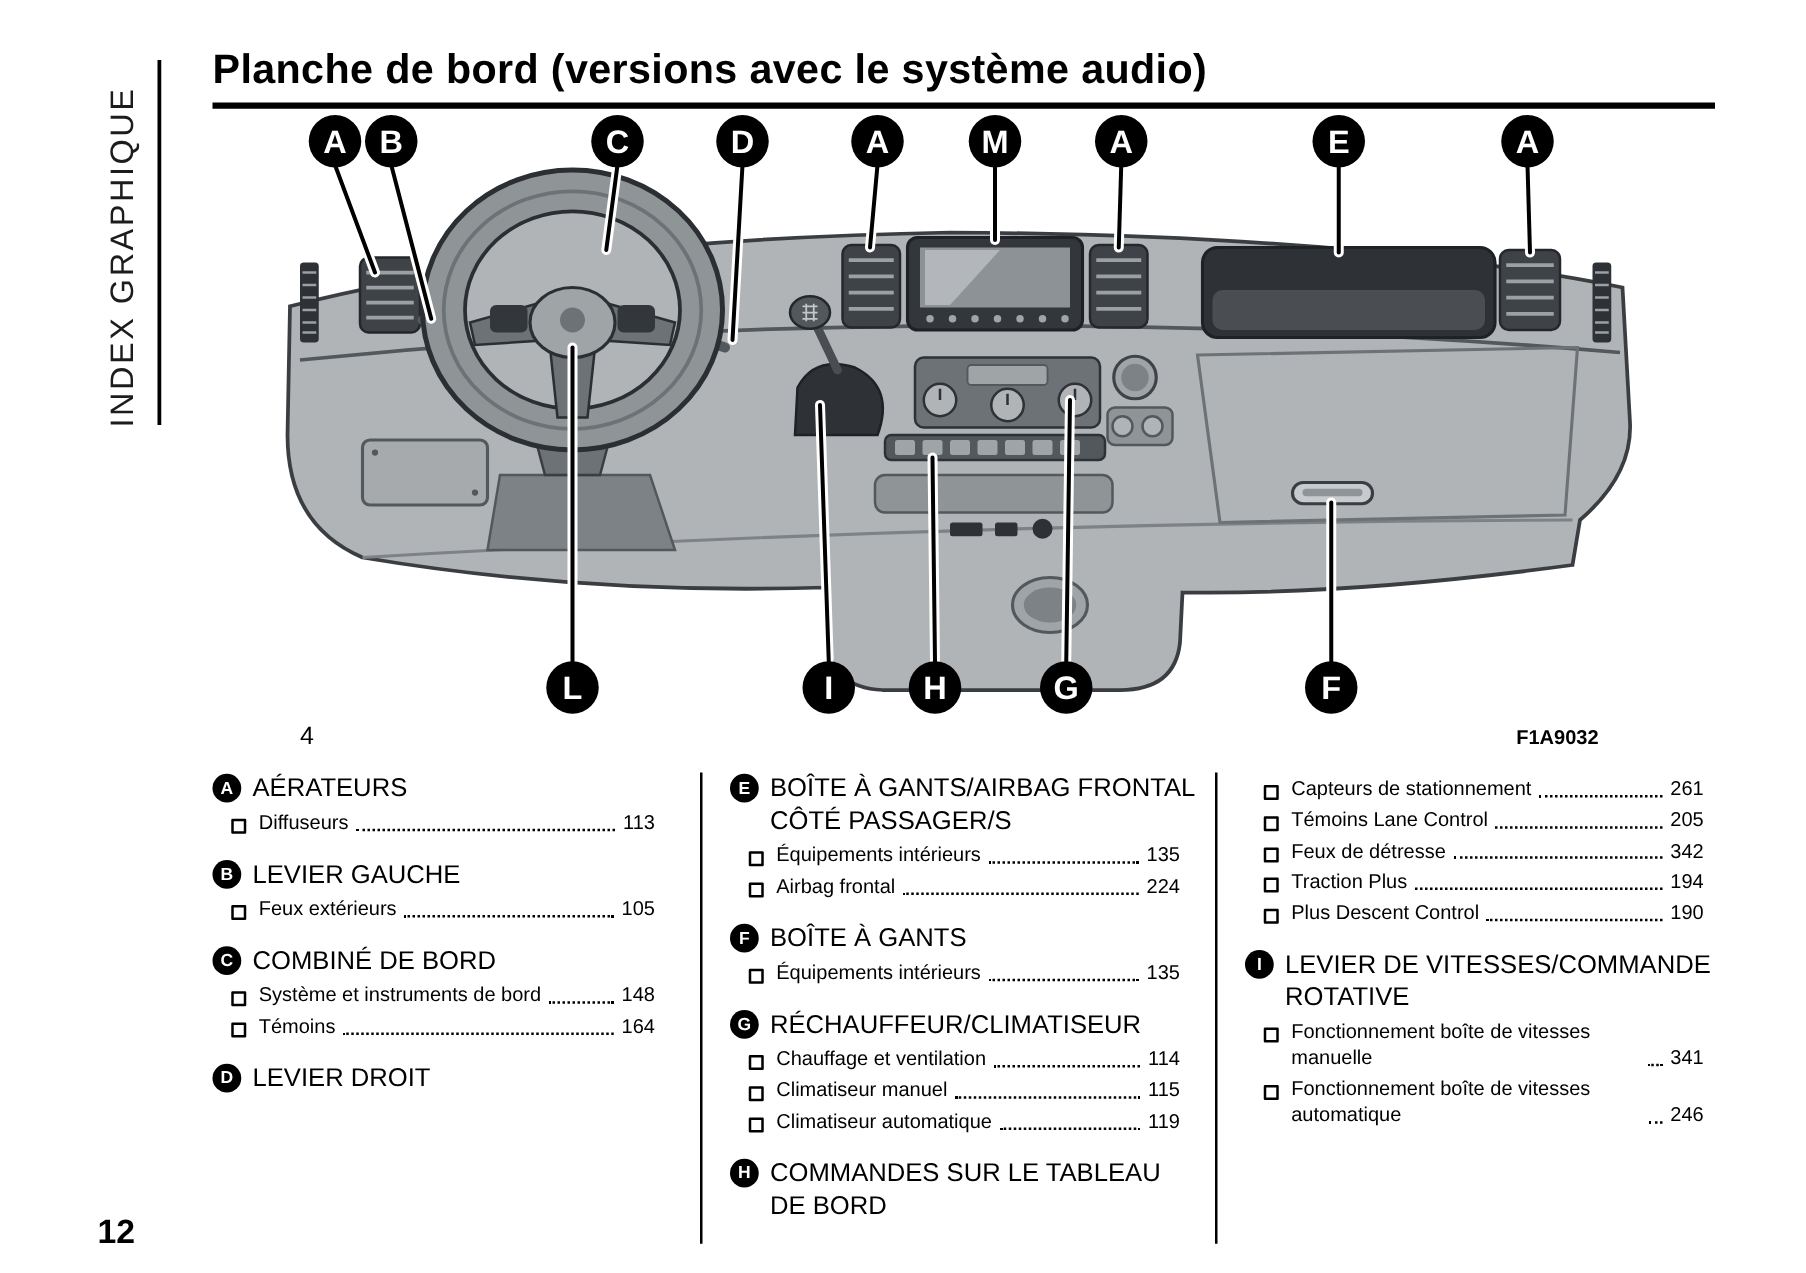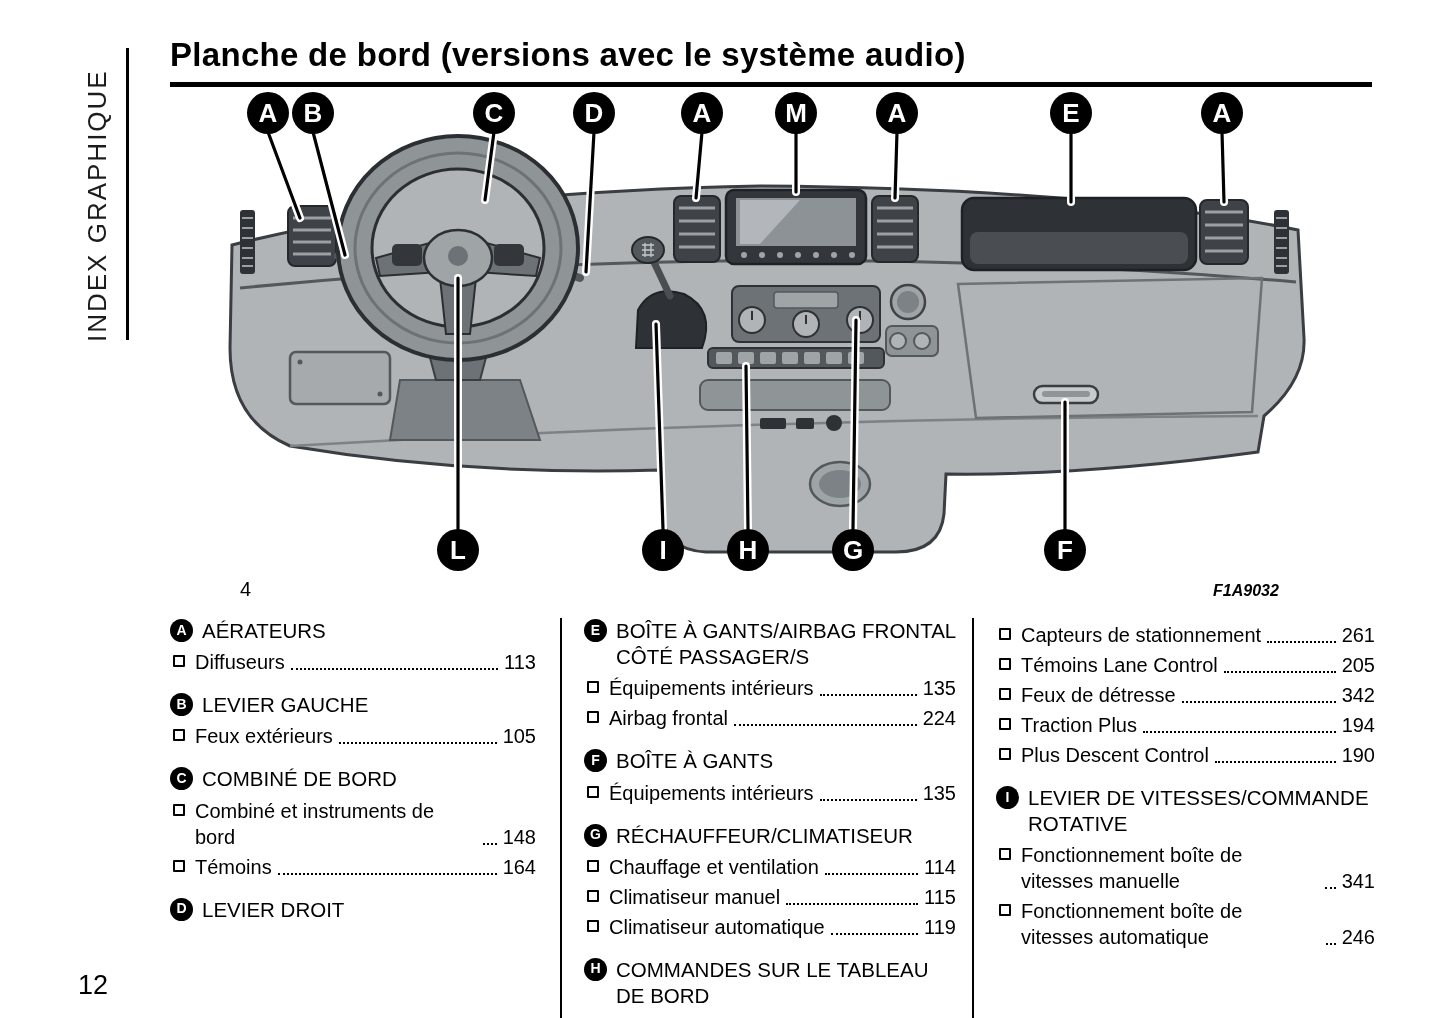--- a/index.html
+++ b/index.html
@@ -26,42 +26,42 @@
 
   
   .figure{ position:absolute; left:0; top:0; width:1445px; height:620px; }
   .figure svg{ position:absolute; left:140px; top:80px; }
   .co{
     position:absolute; width:42px; height:42px; border-radius:50%;
     background:#000; color:#fff; font-size:26px; font-weight:700;
     display:flex; align-items:center; justify-content:center;
   }
   .fig-num{ position:absolute; left:240px; top:578px; font-size:20px; }
-  .fig-code{ position:absolute; left:1213px; top:582px; font-size:16px; font-weight:700;font-style:italic; }
+  .fig-code{ position:absolute; left:1213px; top:582px; font-size:16px; font-weight:700; }
 
   
   .index{ position:absolute; left:170px; top:618px; width:1205px; display:flex; align-items:stretch; }
   .col1{ width:390px; padding-right:24px; }
   .col2{ width:412px; padding:0 16px 0 22px; border-left:2px solid #000; }
   .col3{ flex:1; padding-left:22px; border-left:2px solid #000; }
   .sec{ margin-bottom:17px; }
   .shead{ display:flex; align-items:flex-start; font-size:20.5px; line-height:1.28; margin-bottom:5px; }
   .sbadge{
     flex:0 0 auto; width:23px; height:23px; border-radius:50%;
     background:#000; color:#fff; font-size:14px; font-weight:700;
     display:inline-flex; align-items:center; justify-content:center;
     margin:1px 9px 0 0;
   }
-  .item{ display:flex; font-size:20px; line-height:1.3; margin:4px 0; }
+  .item{ display:flex; font-size:16px; line-height:1.3; margin:4px 12px; }
   .sq{ flex:0 0 auto; width:12px; height:12px; border:2.5px solid #000; border-radius:1px; margin:6px 10px 0 3px; }
   .ilabel{ flex:0 1 auto; }
   .leader{ flex:1 1 14px; border-bottom:2.6px dotted #000; margin:0 6px 5px; align-self:flex-end; }
   .ipage{ flex:0 0 auto; align-self:flex-end; }
 
-  .page-num{ position:absolute; left:78px; top:970px; font-size:27px; font-weight:400; }
+  .page-num{ position:absolute; left:78px; top:970px; font-size:27px; font-weight:700; }
 </style>
 </head>
 <body>
 
 <div class="page">
 
   <div class="side-label">INDEX GRAPHIQUE</div>
   <div class="side-rule"></div>
 
   <h1 class="title">Planche de bord (versions avec le système audio)</h1>
@@ -282,21 +282,21 @@
           <span class="ipage">105</span>
         </div>
       </div>
       <div class="sec">
         <div class="shead">
           <span class="sbadge">C</span>
           <span>COMBINÉ DE BORD</span>
         </div>
         <div class="item">
           <span class="sq"></span>
-          <span class="ilabel">Combiné et instruments de bord</span>
+          <span class="ilabel">Système et instruments de bord</span>
           <span class="leader"></span>
           <span class="ipage">148</span>
         </div>
         <div class="item">
           <span class="sq"></span>
           <span class="ilabel">Témoins</span>
           <span class="leader"></span>
           <span class="ipage">164</span>
         </div>
       </div>

